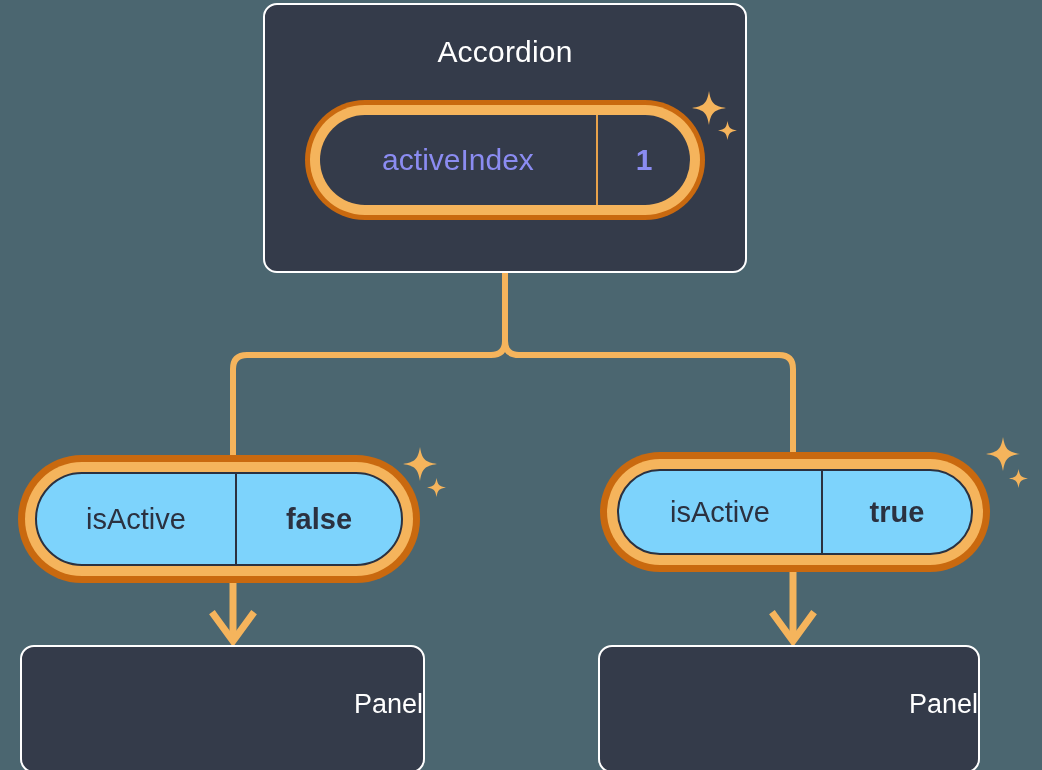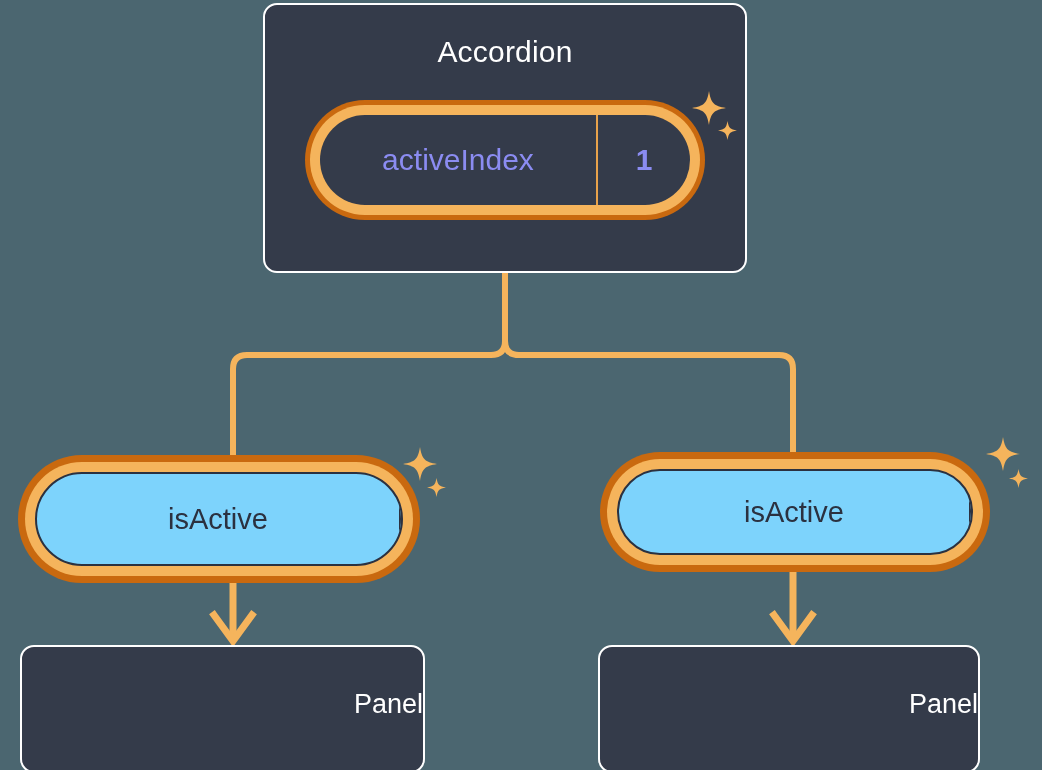--- a/index.html
+++ b/index.html
@@ -118,20 +118,21 @@
       <path d="M50 0 C56 36 64 44 100 50 C64 56 56 64 50 100 C44 64 36 56 0 50 C36 44 44 36 50 0 Z" fill="#f5b45c"></path>
     </svg>
   </div>
 
   <div class="state-pill" id="pill-left">
     <div class="pill-outer" style="left:18px;top:455px;width:402px;height:128px;"></div>
     <div class="pill-mid" style="left:25px;top:462px;width:388px;height:114px;"></div>
     <div class="pill-inner" style="left:35px;top:472px;width:368px;height:94px;">
       <div class="pill-key" style="flex:1 1 0;">isActive</div>
       <div class="divider"></div>
+      <div class="pill-val" style="flex:0 0 164px;">false</div>
     </div>
   </div>
 
   <div class="sparkle" style="left:403px;top:447px;width:34px;height:34px;">
     <svg viewBox="0 0 100 100" width="34" height="34">
       <path d="M50 0 C56 36 64 44 100 50 C64 56 56 64 50 100 C44 64 36 56 0 50 C36 44 44 36 50 0 Z" fill="#f5b45c"></path>
     </svg>
   </div>
   <div class="sparkle" style="left:427px;top:478px;width:19px;height:19px;">
     <svg viewBox="0 0 100 100" width="19" height="19">
@@ -142,20 +143,21 @@
   <div class="card" id="panel-left">
     <div class="panel-title">Panel</div>
   </div>
 
   <div class="state-pill" id="pill-right">
     <div class="pill-outer" style="left:600px;top:452px;width:390px;height:120px;"></div>
     <div class="pill-mid" style="left:607px;top:459px;width:376px;height:106px;"></div>
     <div class="pill-inner" style="left:617px;top:469px;width:356px;height:86px;">
       <div class="pill-key" style="flex:1 1 0;">isActive</div>
       <div class="divider"></div>
+      <div class="pill-val" style="flex:0 0 148px;">true</div>
     </div>
   </div>
 
   <div class="sparkle" style="left:986px;top:437px;width:34px;height:34px;">
     <svg viewBox="0 0 100 100" width="34" height="34">
       <path d="M50 0 C56 36 64 44 100 50 C64 56 56 64 50 100 C44 64 36 56 0 50 C36 44 44 36 50 0 Z" fill="#f5b45c"></path>
     </svg>
   </div>
   <div class="sparkle" style="left:1009px;top:469px;width:19px;height:19px;">
     <svg viewBox="0 0 100 100" width="19" height="19">

